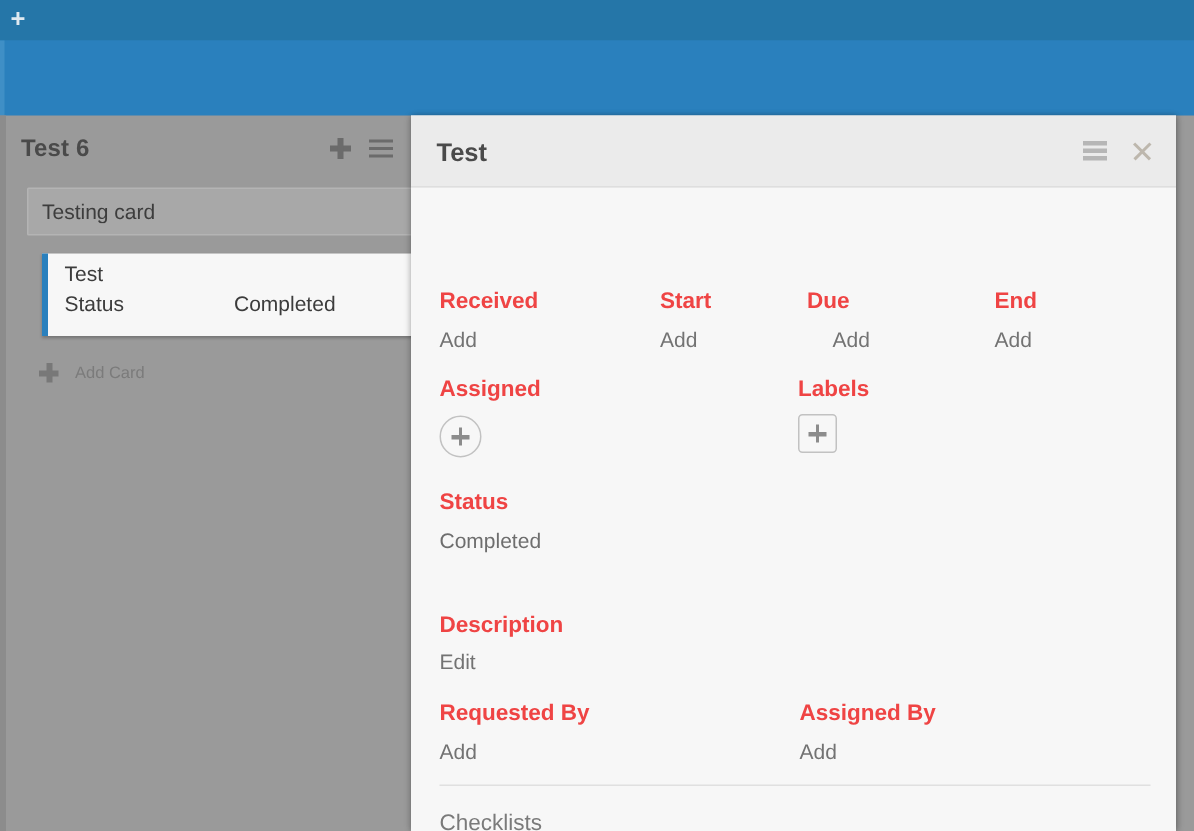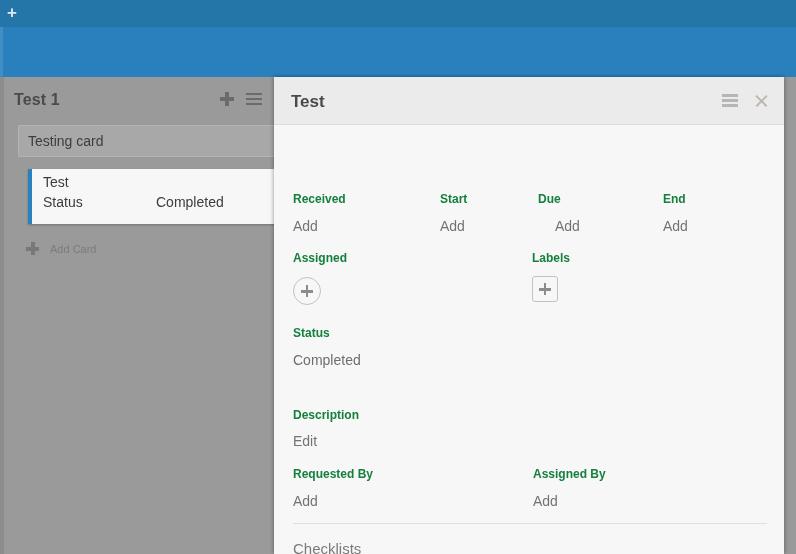--- a/index.html
+++ b/index.html
@@ -149,21 +149,21 @@
   .icon-close::before, .icon-close::after {
     content: ""; position: absolute; left: 0; top: 7px;
     width: 15px; height: 1.6px; background: #bdb7ad;
   }
   .icon-close::before { transform: rotate(45deg); }
   .icon-close::after  { transform: rotate(-45deg); }
 
   .panel-body { position: relative; height: 428px; }
 
   .fld-label {
-    position: absolute; font-size: 12px; font-weight: 700; color: #15803d;
+    position: absolute; font-size: 15px; font-weight: 700; color: #ef4444;
   }
   .fld-action {
     position: absolute; font-size: 14px; color: #737373; cursor: pointer;
   }
   .fld-value {
     position: absolute; font-size: 14px; color: #6e6e6e;
   }
 
   
   .d-received-l { left: 19px;  top: 67px; }
@@ -232,21 +232,21 @@
   <div class="topbar-dark">
     <div class="topbar-plus">+</div>
   </div>
   <div class="topbar-light"></div>
   <div class="topbar-light-edge"></div>
 
   <div class="board"></div>
 
   <div class="list">
     <div class="list-header">
-      <div class="list-title">Test 1</div>
+      <div class="list-title">Test 6</div>
       <div class="list-hdr-icons">
         <div class="icon-plus-list"></div>
         <div class="icon-hamburger">
           <span></span>
             <span></span>
             <span></span>
         </div>
       </div>
     </div>
 

